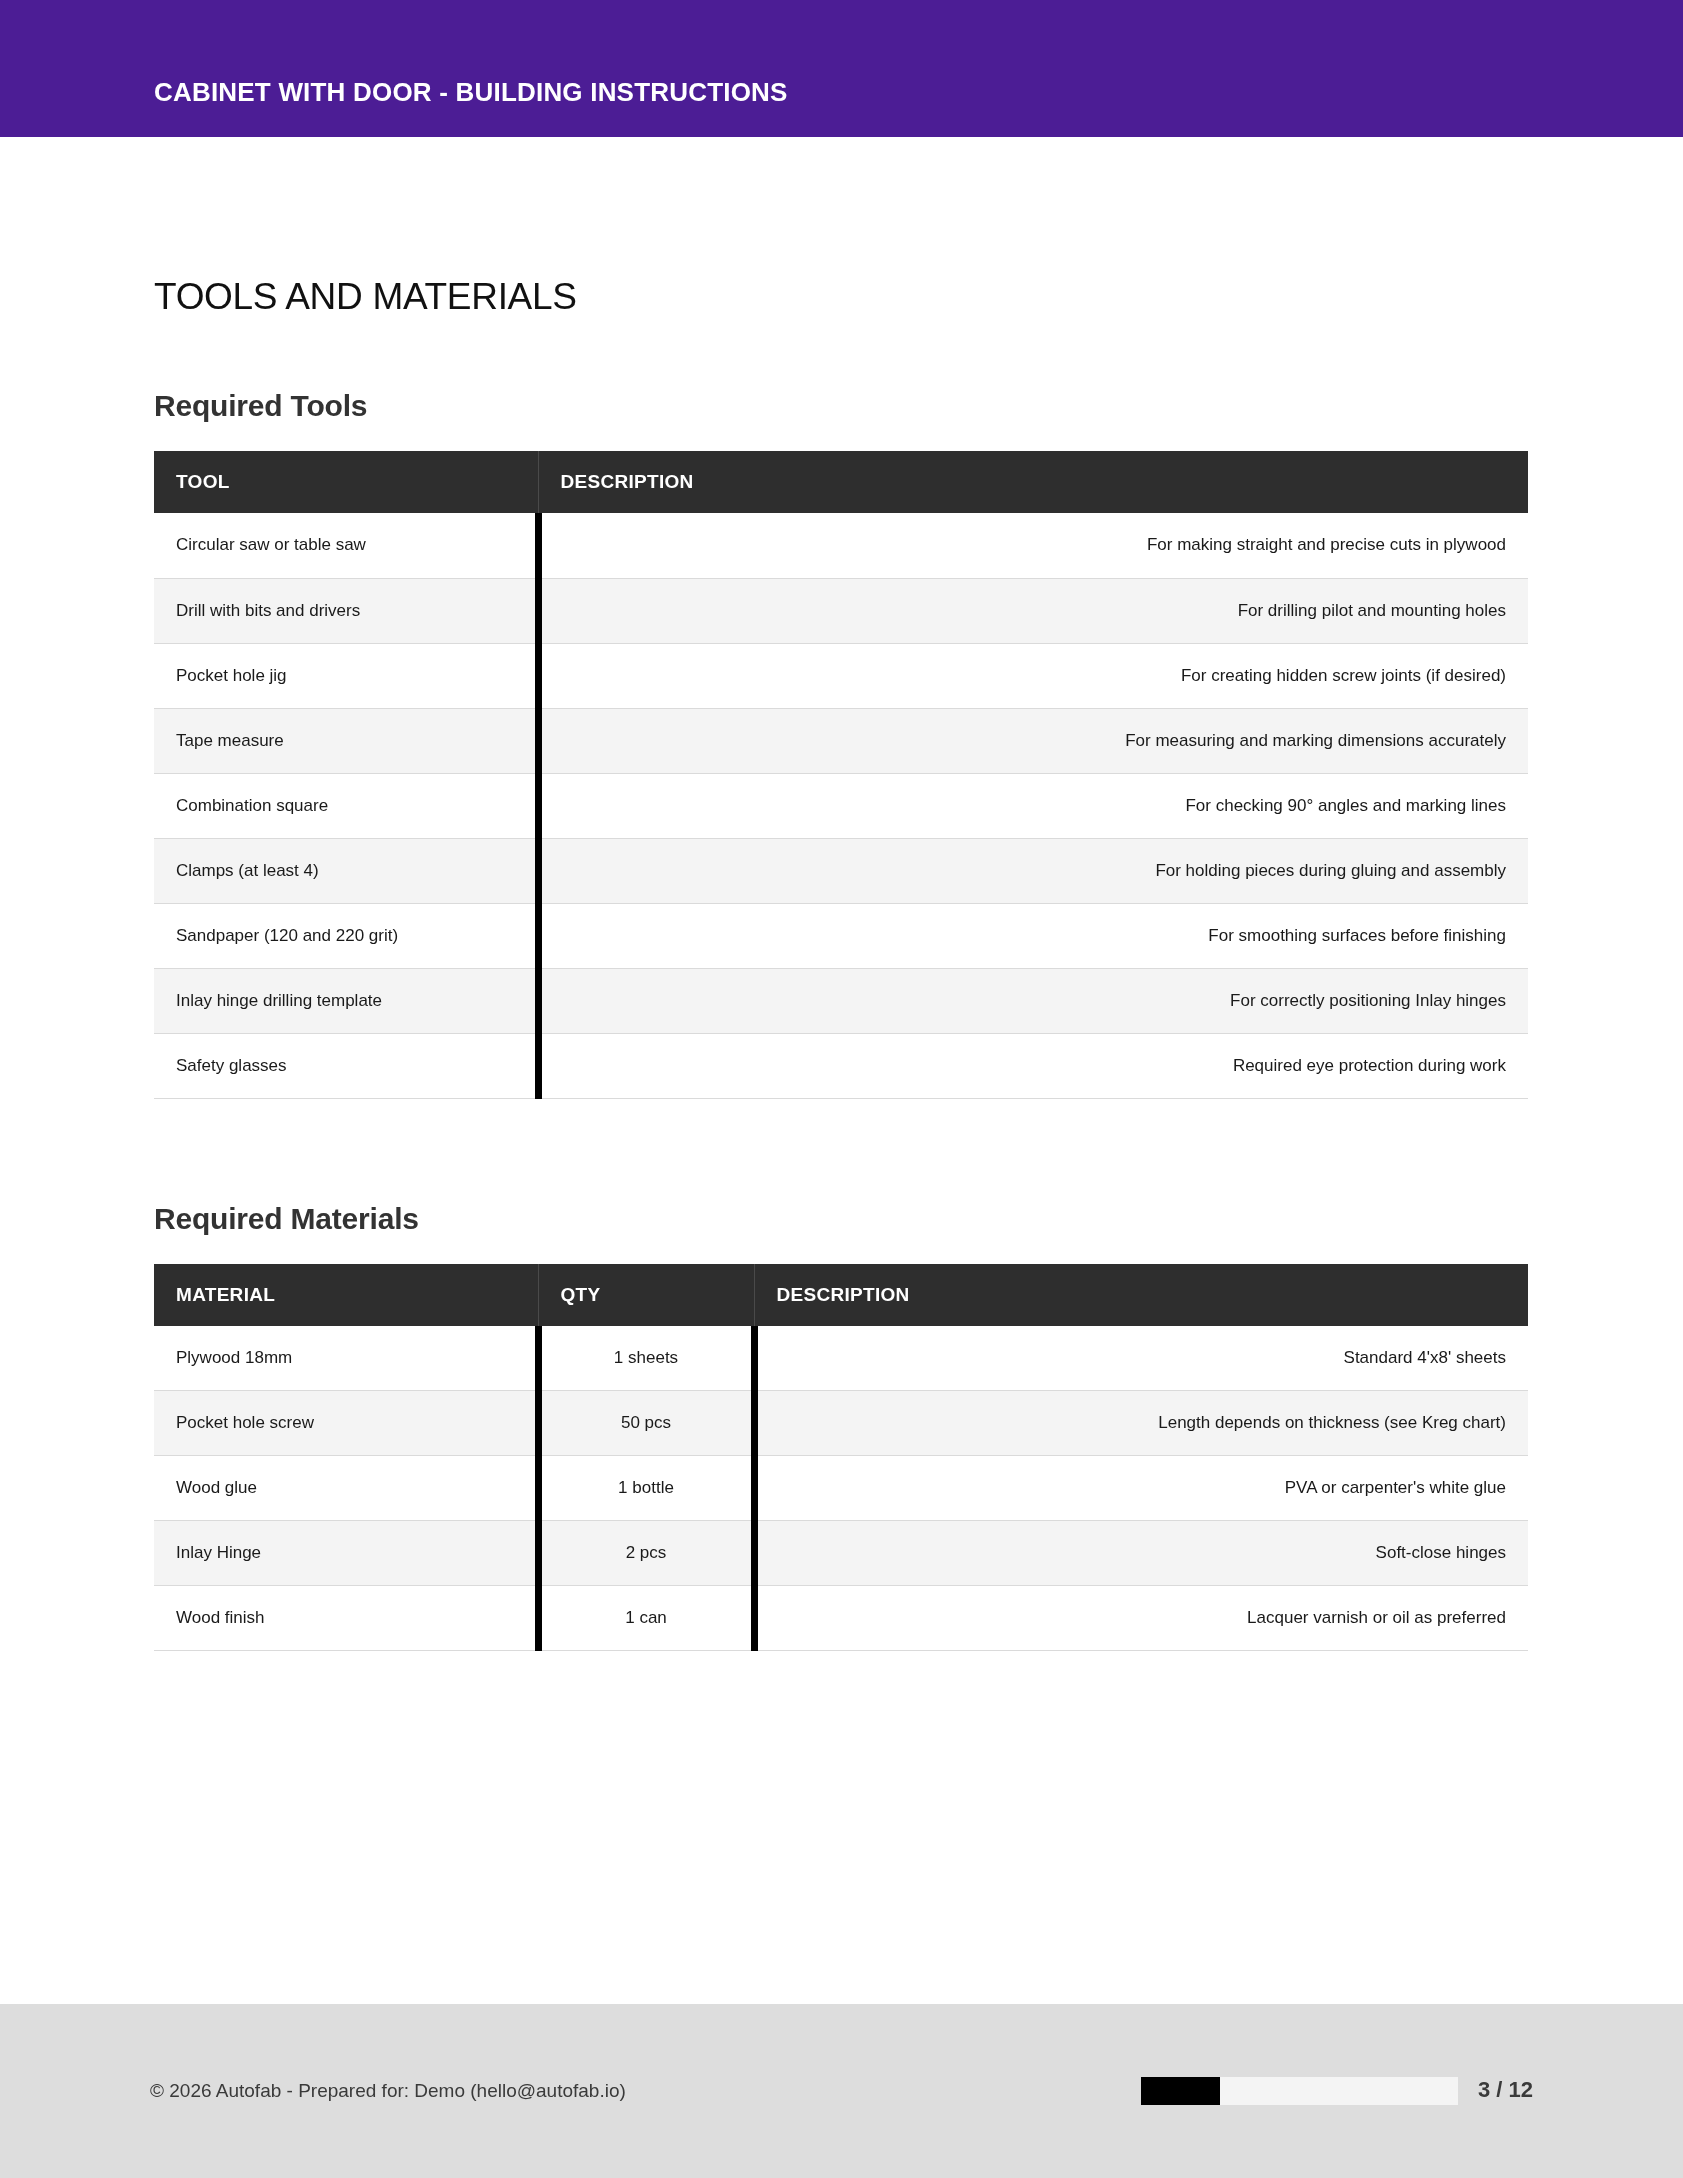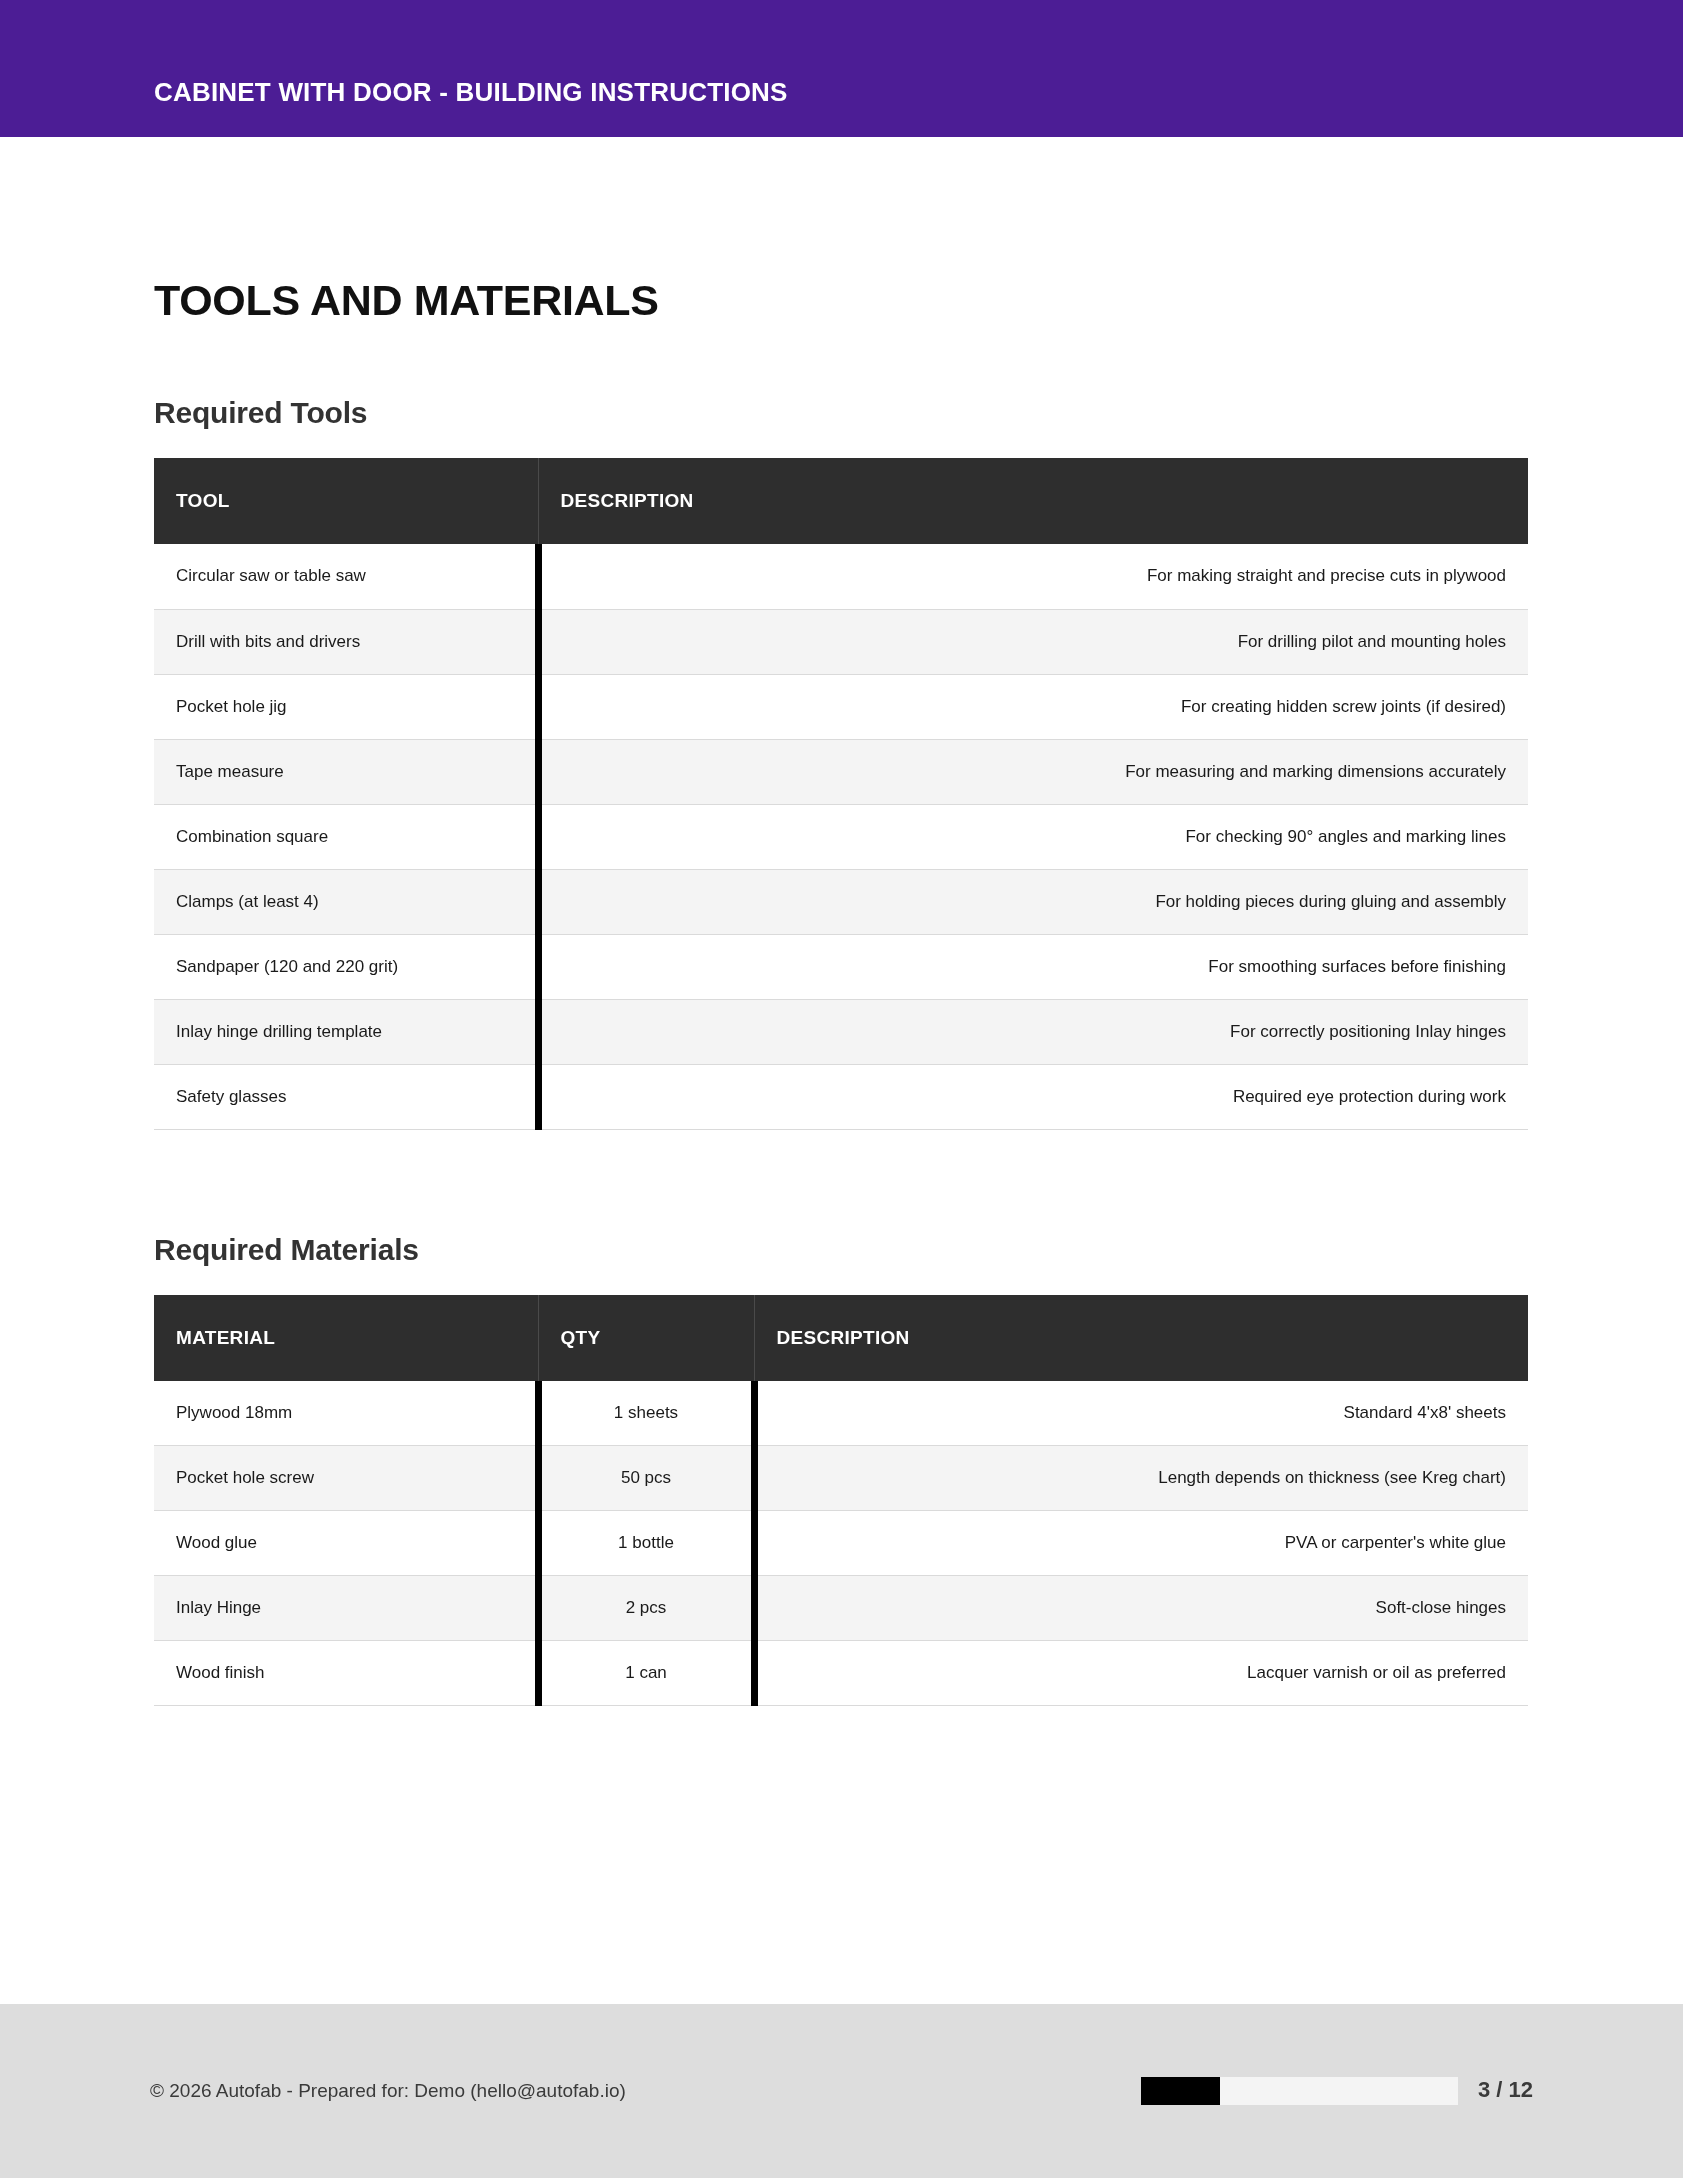--- a/index.html
+++ b/index.html
@@ -45,22 +45,22 @@
   }
 
   .content {
     position: absolute;
     left: 154px;
     top: 139px;
     width: 1374px;
   }
 
   .page-title {
-    font-size: 43px;
-    font-weight: bold;
+    font-size: 37px;
+    font-weight: normal;
     color: #111111;
     letter-spacing: -0.3px;
     margin-bottom: 71px;
   }
 
   .section-heading {
     font-size: 30px;
     font-weight: bold;
     color: #333333;
     margin-bottom: 28px;
@@ -73,21 +73,21 @@
     border-collapse: collapse;
     table-layout: fixed;
     font-size: 17px;
   }
   table.data-table thead th {
     background: #2e2e2e;
     color: #ffffff;
     font-size: 19px;
     font-weight: bold;
     text-align: left;
-    padding: 32px 22px;
+    padding: 20px 22px;
     height: 61px;
     vertical-align: middle;
     border-right: 1px solid #4a4a4a;
     letter-spacing: 0.3px;
   }
   table.data-table thead th:last-child { border-right: none; }
 
   table.data-table tbody td {
     padding: 18px 22px;
     height: 65px;

